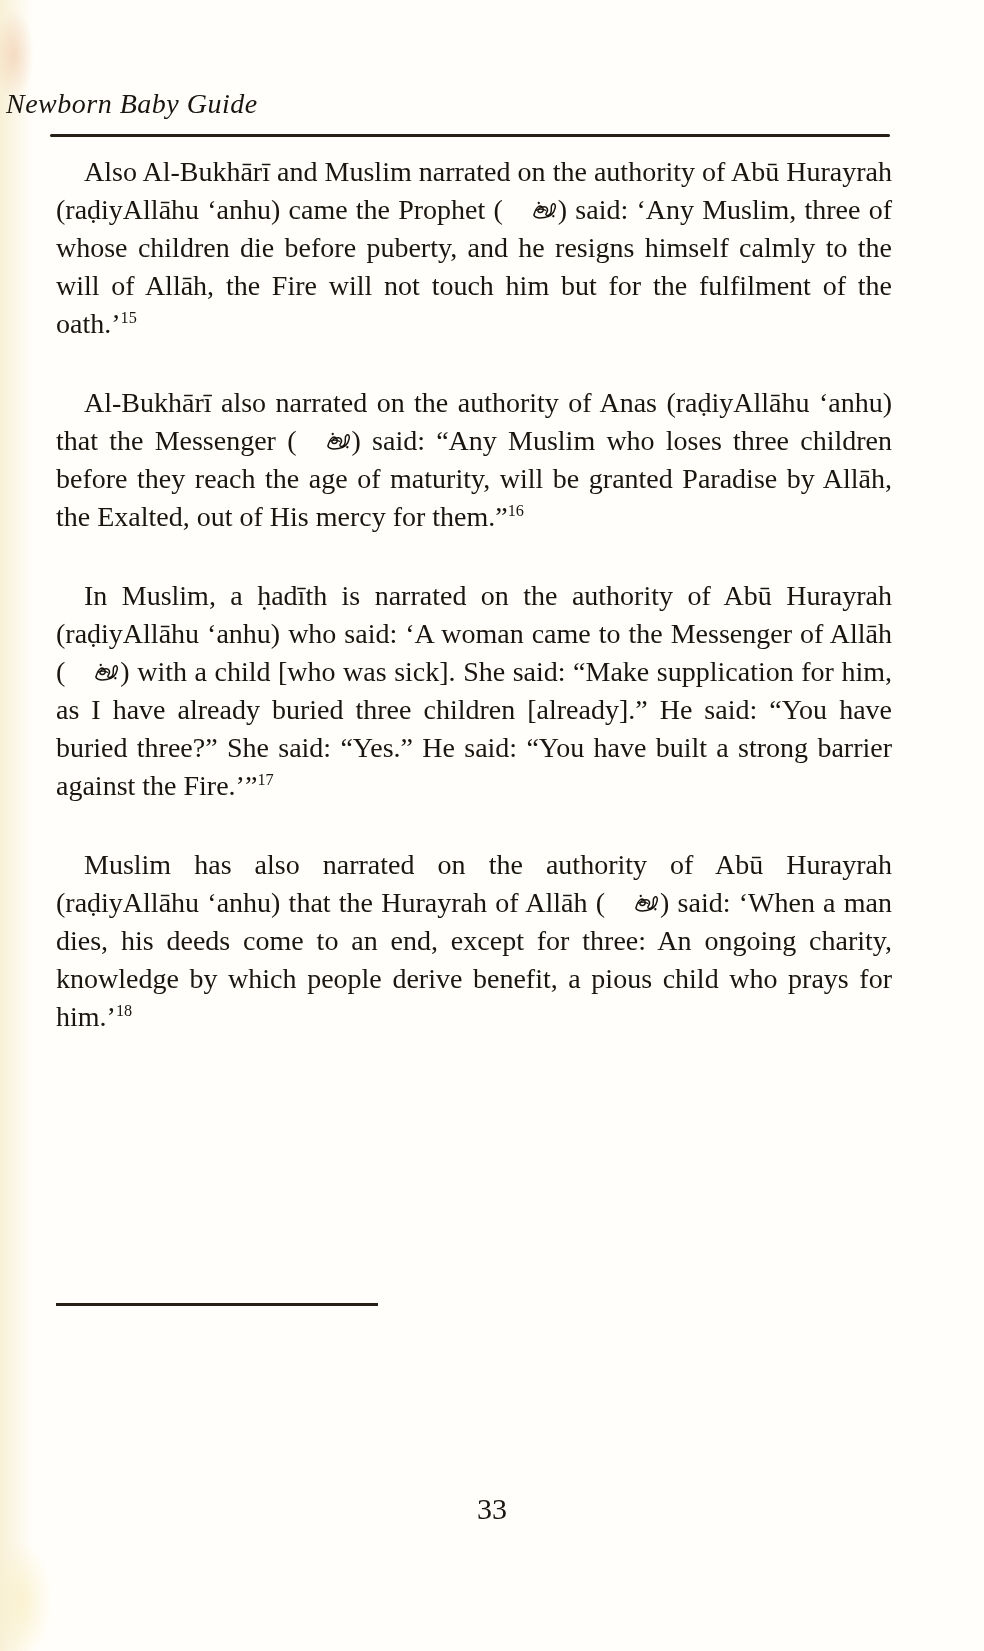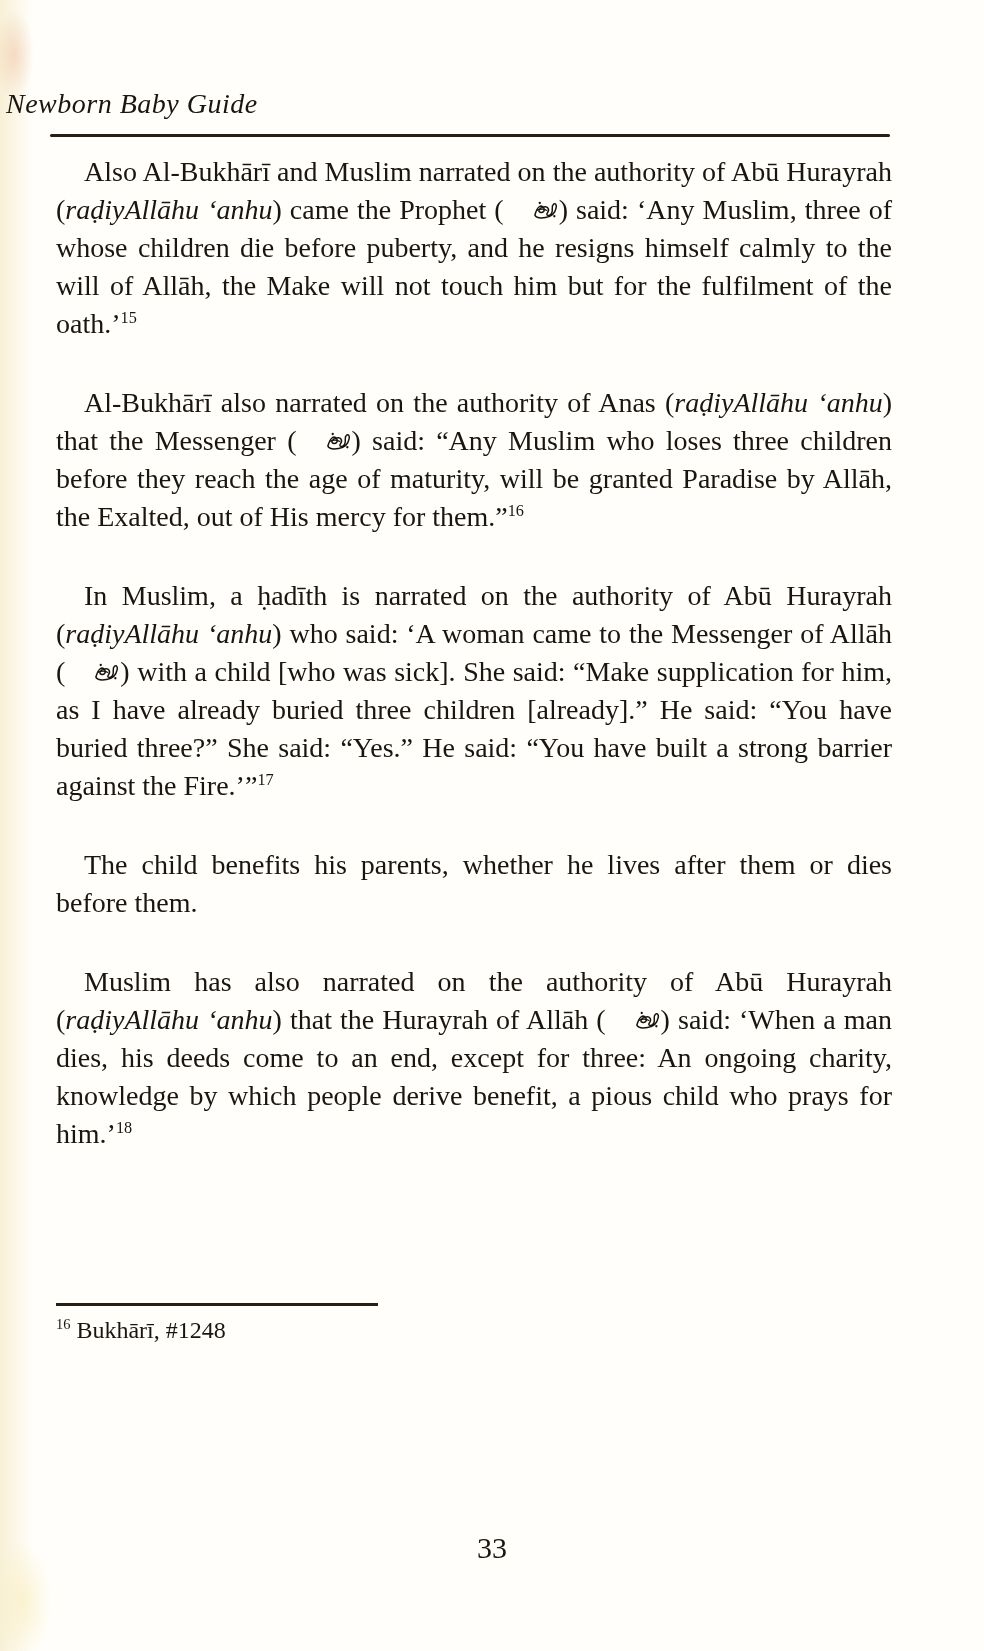--- a/index.html
+++ b/index.html
@@ -66,21 +66,21 @@
     left: 56px;
     width: 836px;
     font-size: 28px;
     line-height: 38px;
     text-align: justify;
   }
   .body-column p {
     margin: 0 0 41px 0;
     text-indent: 28px;
   }
-  .it { font-style: italic; }
+  .it { }
   sup.fn-ref {
     font-size: 0.58em;
     line-height: 0;
     vertical-align: super;
   }
   .honorific {
     display: inline-block;
     vertical-align: -3px;
     line-height: 0;
   }
@@ -107,21 +107,20 @@
     margin-right: 6px;
   }
 
   .page-number {
     position: absolute;
     top: 1492px;
     left: 0;
     width: 100%;
     text-align: center;
     font-size: 30px;
-    margin-top: 39px;
   }
 </style>
 </head>
 <body>
 
 <div class="page">
 
   <div class="edge-tint-left"></div>
   <div class="edge-smudge-topleft"></div>
   <div class="edge-smudge-bottomleft"></div>
@@ -131,50 +130,46 @@
   <div class="header-rule"></div>
 
   <div class="body-column">
     <p><span class="rm">Also Al-Bukhārī and Muslim narrated on the authority of Abū Hurayrah (</span><span class="it">raḍiyAllāhu ‘anhu</span><span class="rm">) came the Prophet (</span><span class="honorific"><svg viewBox="0 0 30 26" width="27" height="23" aria-hidden="true">
             <g fill="none" stroke="#17120c" stroke-width="1.7" stroke-linecap="round">
               <path d="M3 18 C6 8, 10 6, 13 10 C15 13, 12 16, 9 15 C6 14, 8 10, 13 9 C18 8, 20 12, 17 16 C15 19, 20 20, 22 16 C24 12, 21 8, 24 6 C26 4, 28 7, 27 10 C26 15, 22 20, 15 21 C8 22, 4 21, 3 18 Z"></path>
               <path d="M5 13 C9 11, 14 11.5, 16.5 13" stroke-width="1.2"></path>
             </g>
             <circle cx="8.5" cy="4.5" r="1.3" fill="#17120c"></circle>
             <circle cx="25" cy="19.5" r="1.3" fill="#17120c"></circle>
-          </svg></span><span class="rm">) said: ‘Any Muslim, three of whose children die before puberty, and he resigns himself calmly to the will of Allāh, the Make will not touch him but for the fulfilment of the oath.’</span><sup class="fn-ref">15</sup></p>
+          </svg></span><span class="rm">) said: ‘Any Muslim, three of whose children die before puberty, and he resigns himself calmly to the will of Allāh, the Fire will not touch him but for the fulfilment of the oath.’</span><sup class="fn-ref">15</sup></p>
     <p><span class="rm">Al-Bukhārī also narrated on the authority of Anas (</span><span class="it">raḍiyAllāhu ‘anhu</span><span class="rm">) that the Messenger (</span><span class="honorific"><svg viewBox="0 0 30 26" width="27" height="23" aria-hidden="true">
             <g fill="none" stroke="#17120c" stroke-width="1.7" stroke-linecap="round">
               <path d="M3 18 C6 8, 10 6, 13 10 C15 13, 12 16, 9 15 C6 14, 8 10, 13 9 C18 8, 20 12, 17 16 C15 19, 20 20, 22 16 C24 12, 21 8, 24 6 C26 4, 28 7, 27 10 C26 15, 22 20, 15 21 C8 22, 4 21, 3 18 Z"></path>
               <path d="M5 13 C9 11, 14 11.5, 16.5 13" stroke-width="1.2"></path>
             </g>
             <circle cx="8.5" cy="4.5" r="1.3" fill="#17120c"></circle>
             <circle cx="25" cy="19.5" r="1.3" fill="#17120c"></circle>
           </svg></span><span class="rm">) said: “Any Muslim who loses three children before they reach the age of maturity, will be granted Paradise by Allāh, the Exalted, out of His mercy for them.”</span><sup class="fn-ref">16</sup></p>
     <p><span class="rm">In Muslim, a ḥadīth is narrated on the authority of Abū Hurayrah (</span><span class="it">raḍiyAllāhu ‘anhu</span><span class="rm">) who said: ‘A woman came to the Messenger of Allāh (</span><span class="honorific"><svg viewBox="0 0 30 26" width="27" height="23" aria-hidden="true">
             <g fill="none" stroke="#17120c" stroke-width="1.7" stroke-linecap="round">
               <path d="M3 18 C6 8, 10 6, 13 10 C15 13, 12 16, 9 15 C6 14, 8 10, 13 9 C18 8, 20 12, 17 16 C15 19, 20 20, 22 16 C24 12, 21 8, 24 6 C26 4, 28 7, 27 10 C26 15, 22 20, 15 21 C8 22, 4 21, 3 18 Z"></path>
               <path d="M5 13 C9 11, 14 11.5, 16.5 13" stroke-width="1.2"></path>
             </g>
             <circle cx="8.5" cy="4.5" r="1.3" fill="#17120c"></circle>
             <circle cx="25" cy="19.5" r="1.3" fill="#17120c"></circle>
           </svg></span><span class="rm">) with a child [who was sick]. She said: “Make supplication for him, as I have already buried three children [already].” He said: “You have buried three?” She said: “Yes.” He said: “You have built a strong barrier against the Fire.’”</span><sup class="fn-ref">17</sup></p>
-    <p><span class="rm">The child benefits his parents, whether he lives after them or dies before them.</span></p>
     <p><span class="rm">Muslim has also narrated on the authority of Abū Hurayrah (</span><span class="it">raḍiyAllāhu ‘anhu</span><span class="rm">) that the Hurayrah of Allāh (</span><span class="honorific"><svg viewBox="0 0 30 26" width="27" height="23" aria-hidden="true">
             <g fill="none" stroke="#17120c" stroke-width="1.7" stroke-linecap="round">
               <path d="M3 18 C6 8, 10 6, 13 10 C15 13, 12 16, 9 15 C6 14, 8 10, 13 9 C18 8, 20 12, 17 16 C15 19, 20 20, 22 16 C24 12, 21 8, 24 6 C26 4, 28 7, 27 10 C26 15, 22 20, 15 21 C8 22, 4 21, 3 18 Z"></path>
               <path d="M5 13 C9 11, 14 11.5, 16.5 13" stroke-width="1.2"></path>
             </g>
             <circle cx="8.5" cy="4.5" r="1.3" fill="#17120c"></circle>
             <circle cx="25" cy="19.5" r="1.3" fill="#17120c"></circle>
           </svg></span><span class="rm">) said: ‘When a man dies, his deeds come to an end, except for three: An ongoing charity, knowledge by which people derive benefit, a pious child who prays for him.’</span><sup class="fn-ref">18</sup></p>
   </div>
 
   <div class="footnotes">
     <div class="footnote-rule"></div>
-    <div class="footnote-row">
-      <sup>16</sup><span>Bukhārī, #1248</span>
-    </div>
   </div>
 
   <div class="page-number">33</div>
 
 </div>
 
 </body></html>

